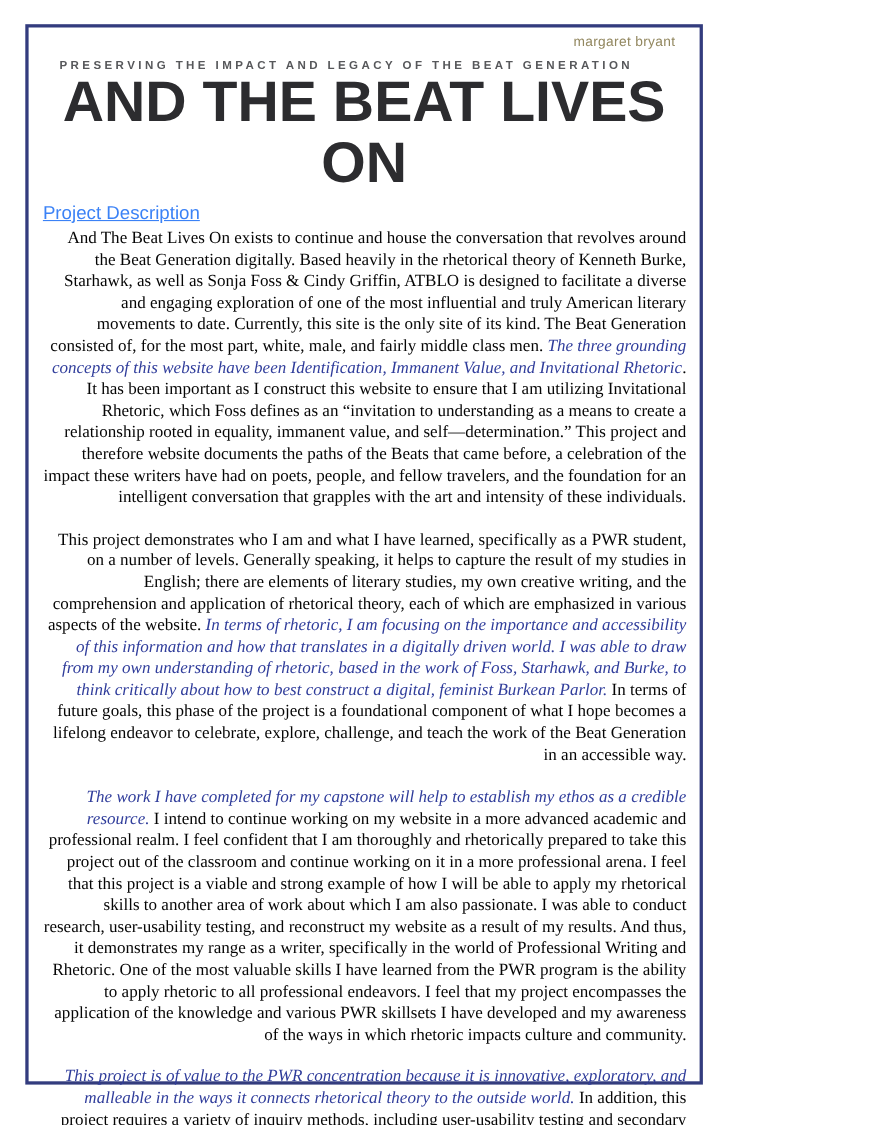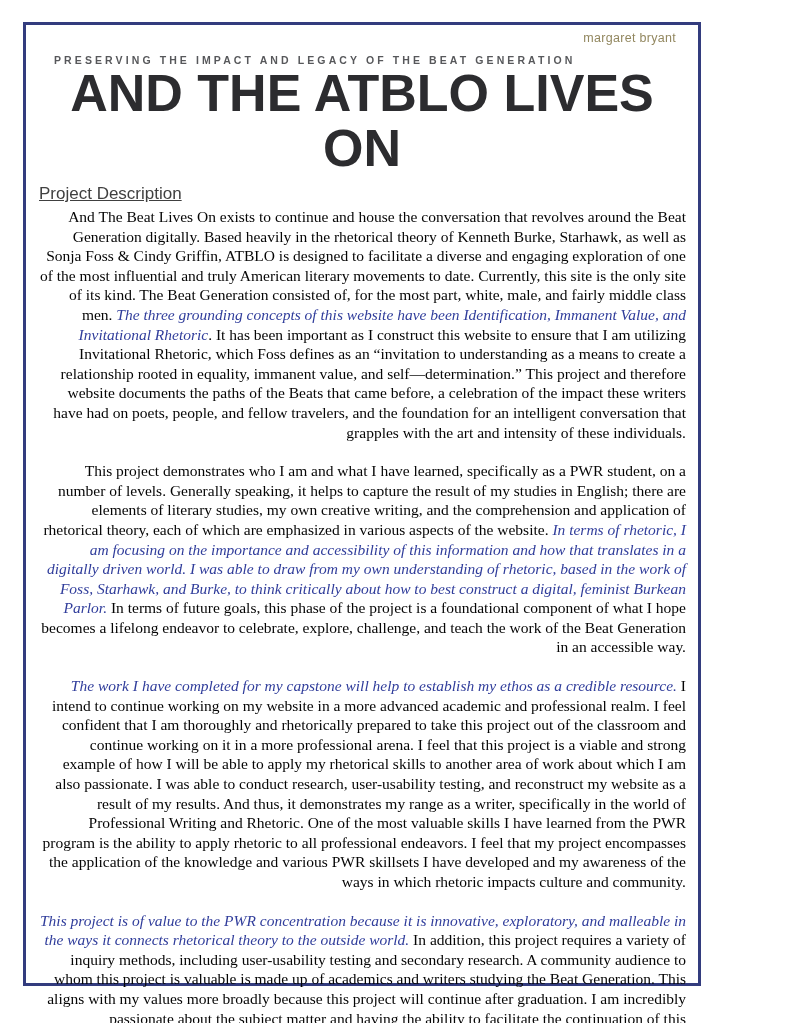--- a/index.html
+++ b/index.html
@@ -1,21 +1,21 @@
 <!DOCTYPE html>
 <html><head>
 <meta charset="utf-8">
 <style>
   html,body{margin:0;padding:0;}
   body{
     width:791px;height:1023px;background:#ffffff;position:relative;overflow:hidden;
     font-family:"Liberation Serif", serif;
   }
   .page{
-    position:absolute;left:23px;top:22px;width:678px;height:964px;
+    position:absolute;left:23px;top:22px;width:616px;height:964px;
     border:3px solid #333c7e;box-sizing:border-box;background:#fff;
   }
   .author{
     text-align:right;margin:6px 22px 0 0;
     font-family:"Liberation Sans", sans-serif;
     font-size:12.5px;color:#92875f;letter-spacing:.3px;
   }
   .kicker{
     margin:9px 0 0 28px;
     font-family:"Liberation Sans", sans-serif;
@@ -25,39 +25,39 @@
     margin:0;text-align:center;
     font-family:"Liberation Sans", sans-serif;
     font-weight:700;font-size:52px;line-height:55px;letter-spacing:0px;
     color:#2c2c2f;
   }
   .content{margin:8px 12px 0 13px;}
   h2.section-heading{
     margin:0 0 3px 0;
     font-family:"Liberation Sans", sans-serif;
     font-weight:400;font-size:17px;line-height:20px;
-    color:#404040;text-decoration:underline;
+    color:#3b82f6;text-decoration:underline;
   }
   section{margin-bottom:14px;}
   p.body-par{
     margin:0 0 19px 0;
     font-size:15.5px;line-height:19.6px;color:#050505;
     text-align:right;
   }
   p.body-par span.em{
     color:#303d9b;font-style:italic;
   }
 </style>
 </head>
 <body>
 
 <div class="page">
   <div class="author">margaret bryant</div>
   <div class="kicker">PRESERVING THE IMPACT AND LEGACY OF THE BEAT GENERATION</div>
-  <h1 class="main-title">AND THE ATBLO LIVES ON</h1>
+  <h1 class="main-title">AND THE BEAT LIVES ON</h1>
   <div class="content">
     <div id="sections">
         <section>
           <h2 class="section-heading">Project Description</h2>
           <p class="body-par"><span class="normal">And The Beat Lives On exists to continue and house the conversation that revolves around the Beat Generation digitally. Based heavily in the rhetorical theory of Kenneth Burke, Starhawk, as well as Sonja Foss &amp; Cindy Griffin, ATBLO is designed to facilitate a diverse and engaging exploration of one of the most influential and truly American literary movements to date. Currently, this site is the only site of its kind. The Beat Generation consisted of, for the most part, white, male, and fairly middle class men. </span><span class="em">The three grounding concepts of this website have been Identification, Immanent Value, and Invitational Rhetoric</span><span class="normal">. It has been important as I construct this website to ensure that I am utilizing Invitational Rhetoric, which Foss defines as an “invitation to understanding as a means to create a relationship rooted in equality, immanent value, and self—determination.” This project and therefore website documents the paths of the Beats that came before, a celebration of the impact these writers have had on poets, people, and fellow travelers, and the foundation for an intelligent conversation that grapples with the art and intensity of these individuals.</span></p>
         </section>
         <section>
           <p class="body-par"><span class="normal">This project demonstrates who I am and what I have learned, specifically as a PWR student, on a number of levels. Generally speaking, it helps to capture the result of my studies in English; there are elements of literary studies, my own creative writing, and the comprehension and application of rhetorical theory, each of which are emphasized in various aspects of the website. </span><span class="em">In terms of rhetoric, I am focusing on the importance and accessibility of this information and how that translates in a digitally driven world. I was able to draw from my own understanding of rhetoric, based in the work of Foss, Starhawk, and Burke, to think critically about how to best construct a digital, feminist Burkean Parlor.</span><span class="normal"> In terms of future goals, this phase of the project is a foundational component of what I hope becomes a lifelong endeavor to celebrate, explore, challenge, and teach the work of the Beat Generation in an accessible way.</span></p>
           <p class="body-par"><span class="em">The work I have completed for my capstone will help to establish my ethos as a credible resource.</span><span class="normal"> I intend to continue working on my website in a more advanced academic and professional realm. I feel confident that I am thoroughly and rhetorically prepared to take this project out of the classroom and continue working on it in a more professional arena. I feel that this project is a viable and strong example of how I will be able to apply my rhetorical skills to another area of work about which I am also passionate. I was able to conduct research, user-usability testing, and reconstruct my website as a result of my results. And thus, it demonstrates my range as a writer, specifically in the world of Professional Writing and Rhetoric. One of the most valuable skills I have learned from the PWR program is the ability to apply rhetoric to all professional endeavors. I feel that my project encompasses the application of the knowledge and various PWR skillsets I have developed and my awareness of the ways in which rhetoric impacts culture and community.</span></p>
           <p class="body-par"><span class="em">This project is of value to the PWR concentration because it is innovative, exploratory, and malleable in the ways it connects rhetorical theory to the outside world.</span><span class="normal"> In addition, this project requires a variety of inquiry methods, including user-usability testing and secondary research. A community audience to whom this project is valuable is made up of academics and writers studying the Beat Generation. This aligns with my values more broadly because this project will continue after graduation. I am incredibly passionate about the subject matter and having the ability to facilitate the continuation of this conversation. This project strengthens my researching skills as well as my ability to focus and execute a long-term project with a rhetorical focus. Requires me to utilize research skills and expand my understanding of digital rhetoric and digital humanities. Connects to rhetorical theory, but more some connects to how we exist rhetorically and responsibly in the work.</span></p>

